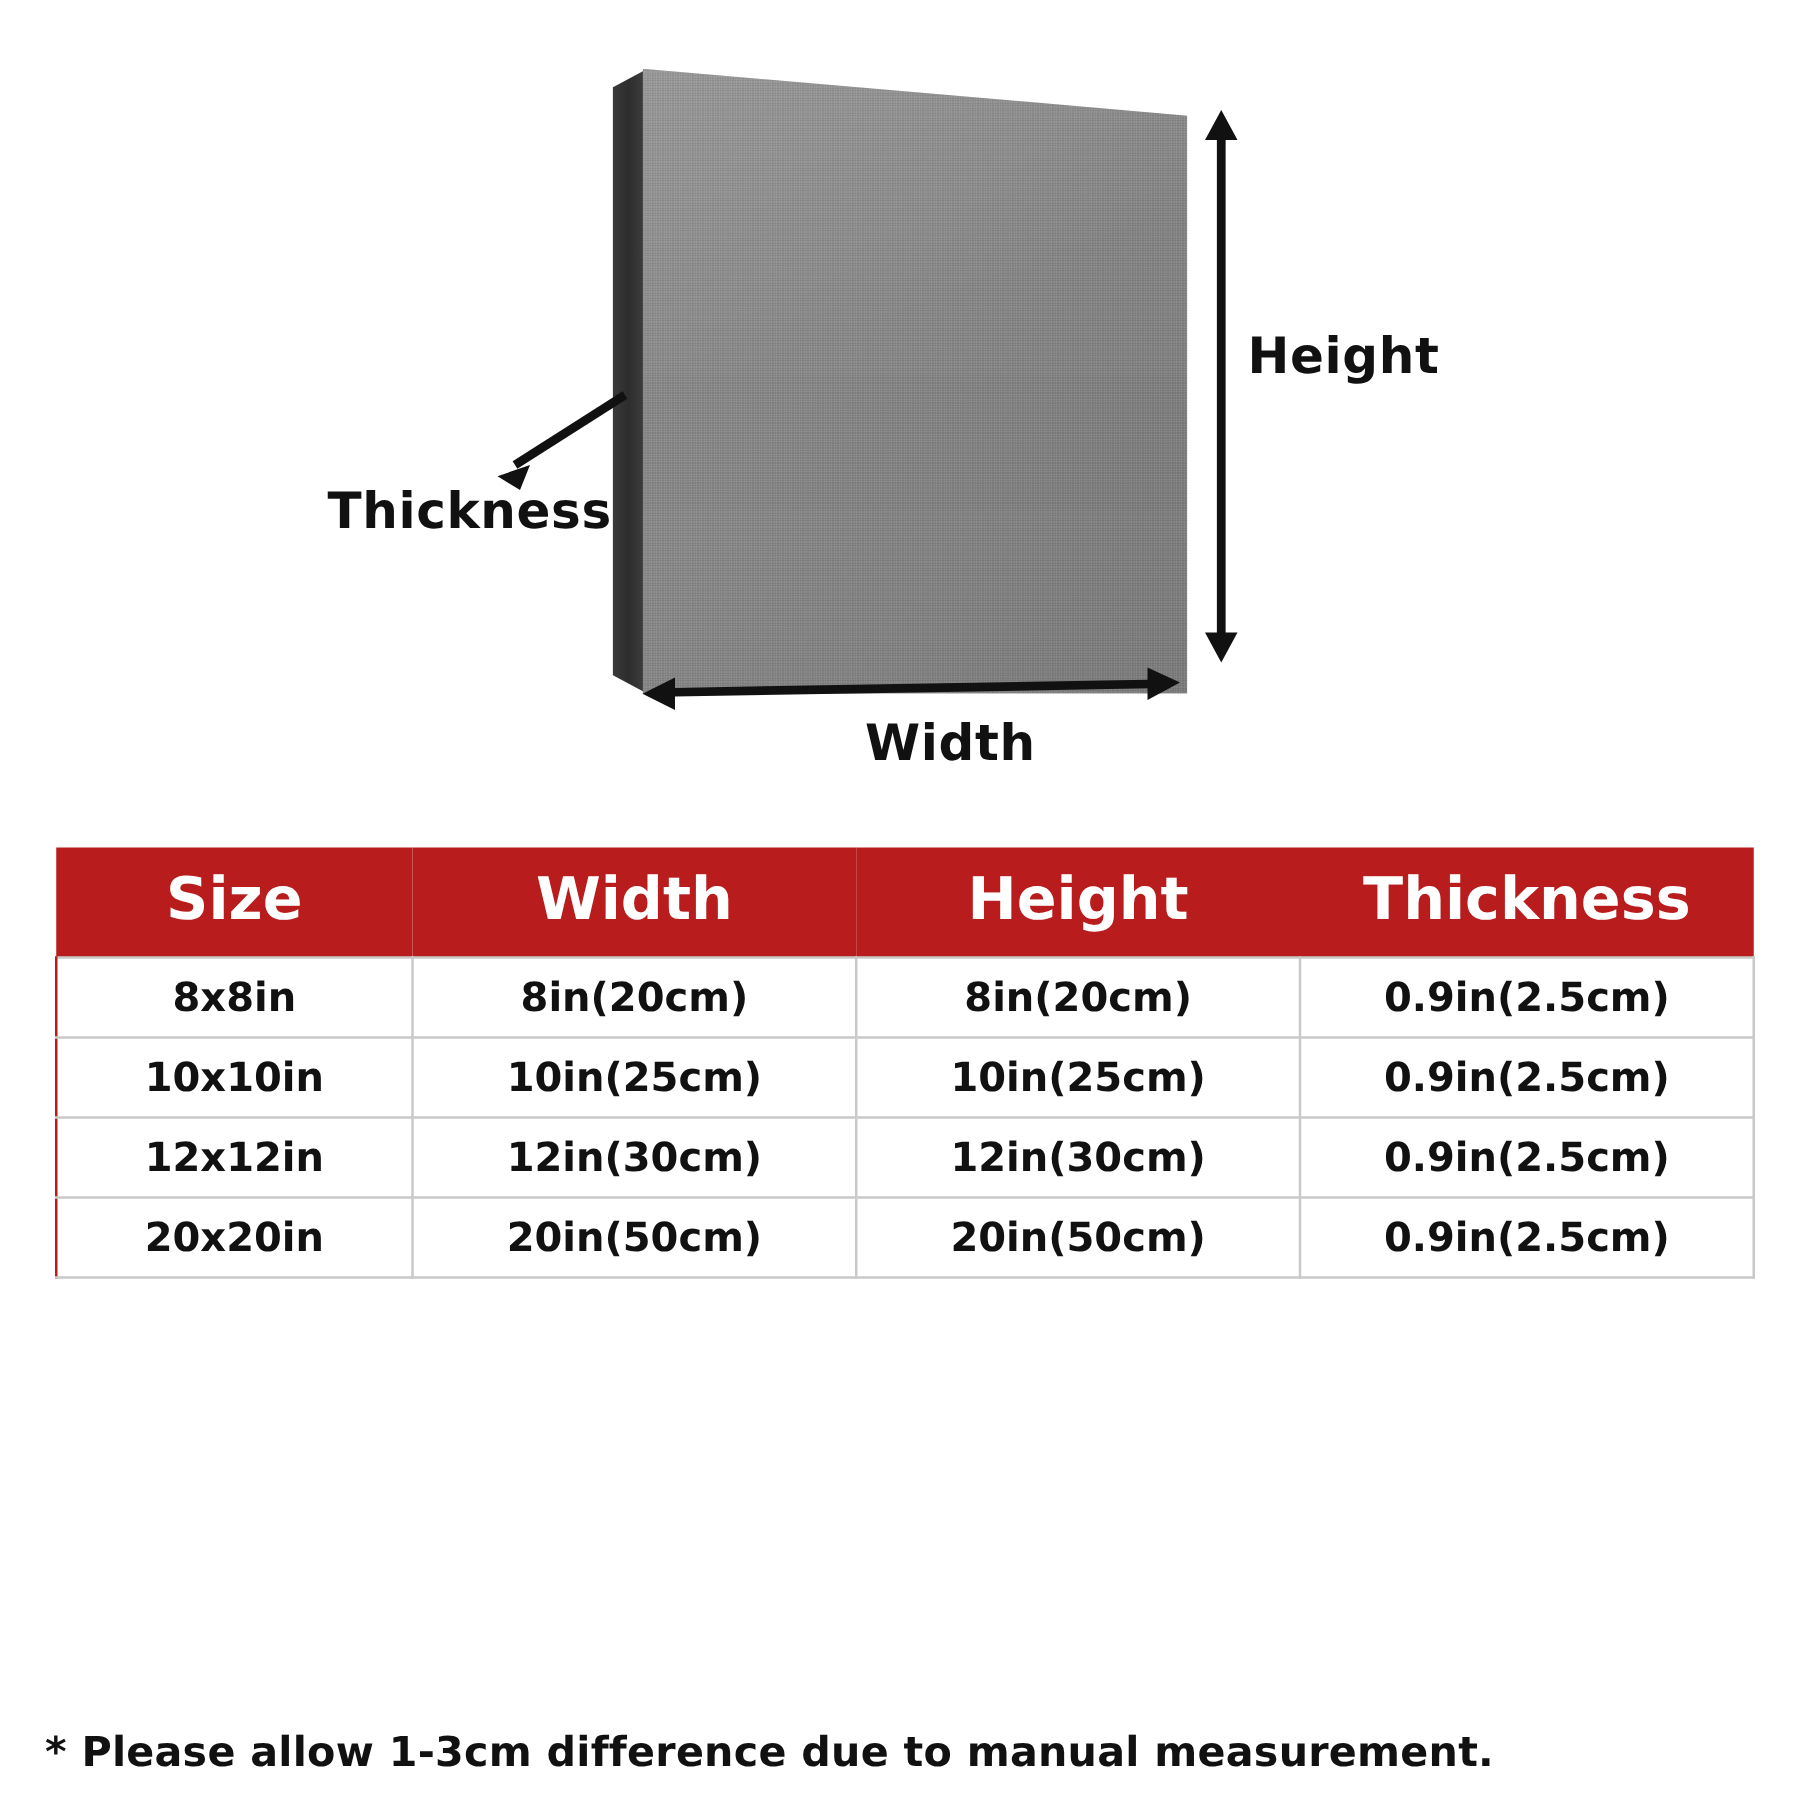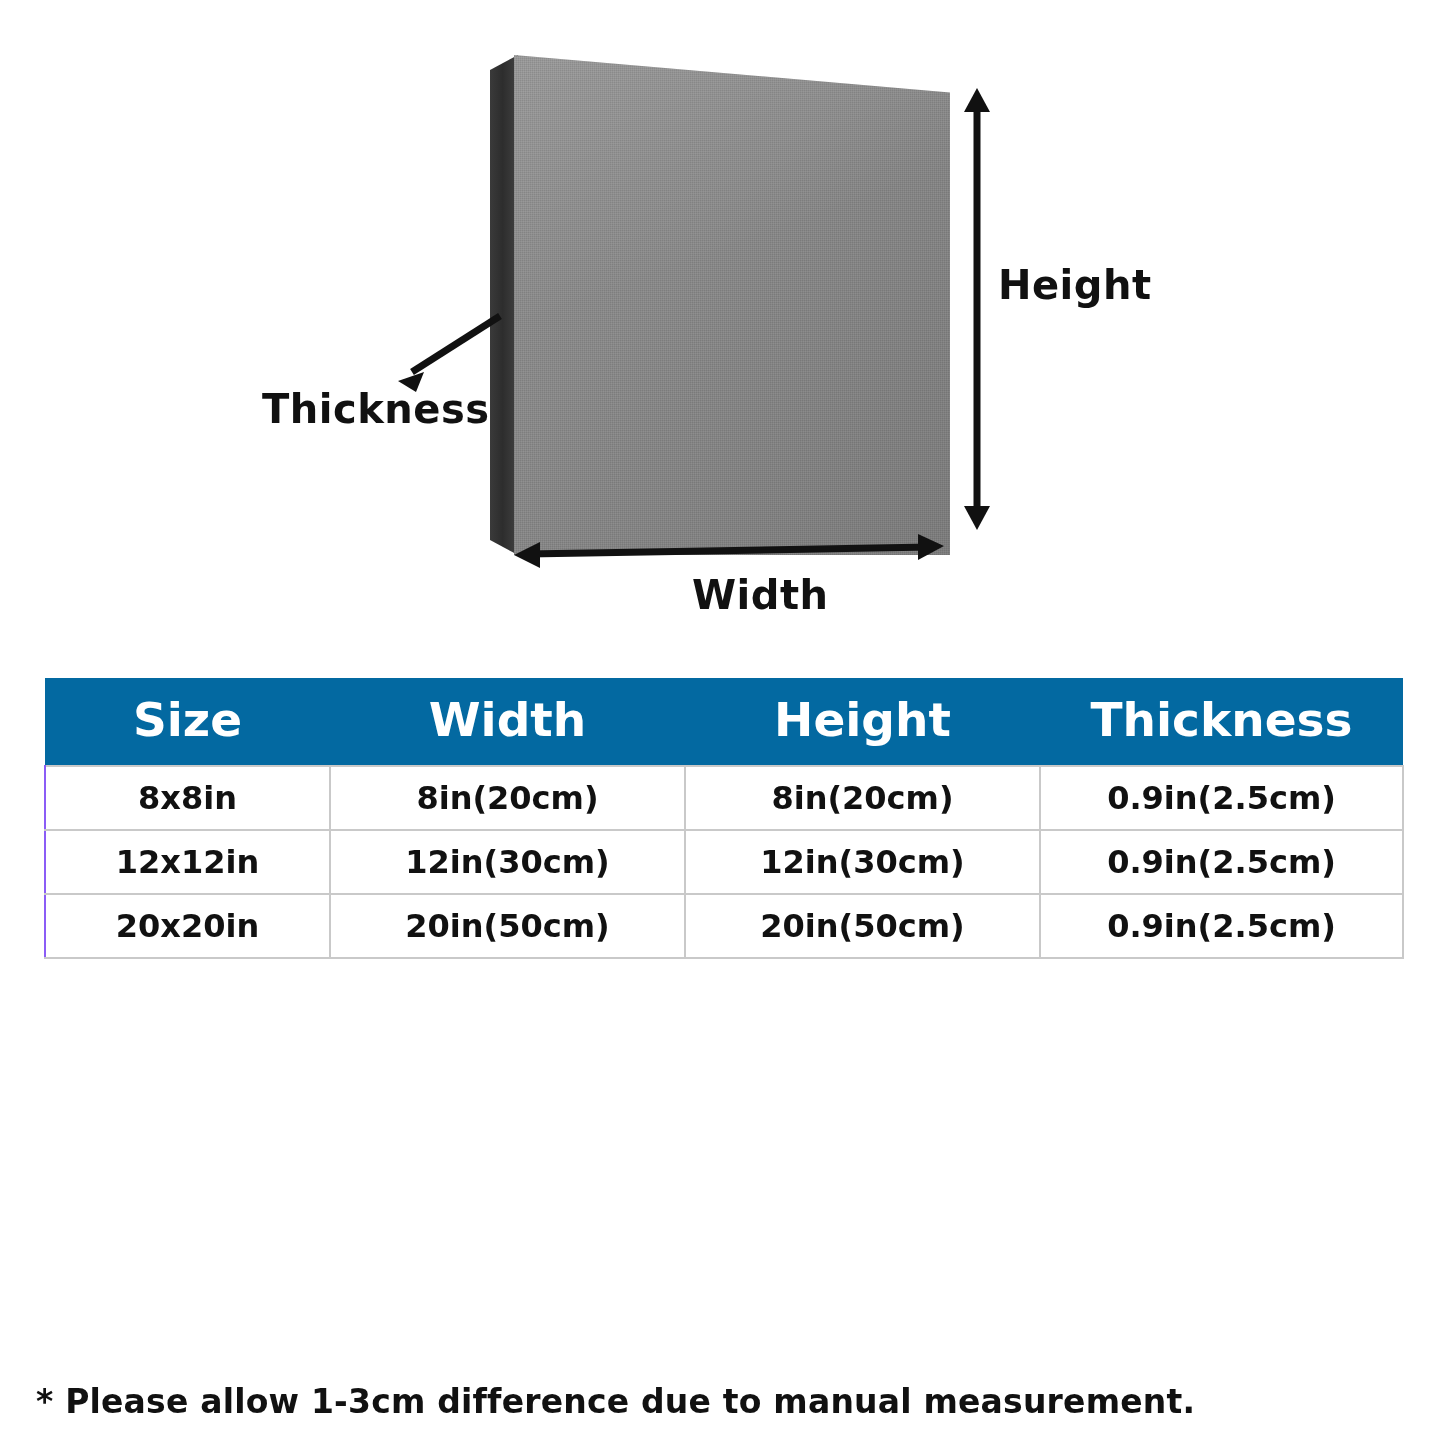--- a/index.html
+++ b/index.html
@@ -89,37 +89,37 @@
   
   #size-table {
     position: absolute;
     left: 44px;
     top: 678px;
     width: 1358px;
     border-collapse: collapse;
     table-layout: fixed;
   }
   #size-table th {
-    background: #0369a1;
+    background: #b91c1c;
     color: #ffffff;
     font-size: 47px;
     font-weight: bold;
     padding: 14px 0 18px 0;
     text-align: center;
     border: none;
   }
   #size-table td {
     font-size: 32px;
     font-weight: bold;
     text-align: center;
     padding: 12px 0;
     border: 2px solid #c9c9c9;
     color: #111111;
   }
-  #size-table tr td:first-child { border-left: 2px solid #8b5cf6; }
+  #size-table tr td:first-child { border-left: 2px solid #b91c1c; }
   #size-table tr td:last-child { border-right: 2px solid #c9c9c9; border-radius: 21px; }
 
   .col-size { width: 285px; }
   .col-width { width: 355px; }
   .col-height { width: 355px; }
   .col-thickness { width: 363px; }
 
   #footnote {
     position: absolute;
     left: 36px;
@@ -190,20 +190,26 @@
     </tr>
   </thead>
   <tbody id="table-body">
       <tr>
         <td>8x8in</td>
         <td>8in(20cm)</td>
         <td>8in(20cm)</td>
         <td>0.9in(2.5cm)</td>
       </tr>
       <tr>
+        <td>10x10in</td>
+        <td>10in(25cm)</td>
+        <td>10in(25cm)</td>
+        <td>0.9in(2.5cm)</td>
+      </tr>
+      <tr>
         <td>12x12in</td>
         <td>12in(30cm)</td>
         <td>12in(30cm)</td>
         <td>0.9in(2.5cm)</td>
       </tr>
       <tr>
         <td>20x20in</td>
         <td>20in(50cm)</td>
         <td>20in(50cm)</td>
         <td>0.9in(2.5cm)</td>

